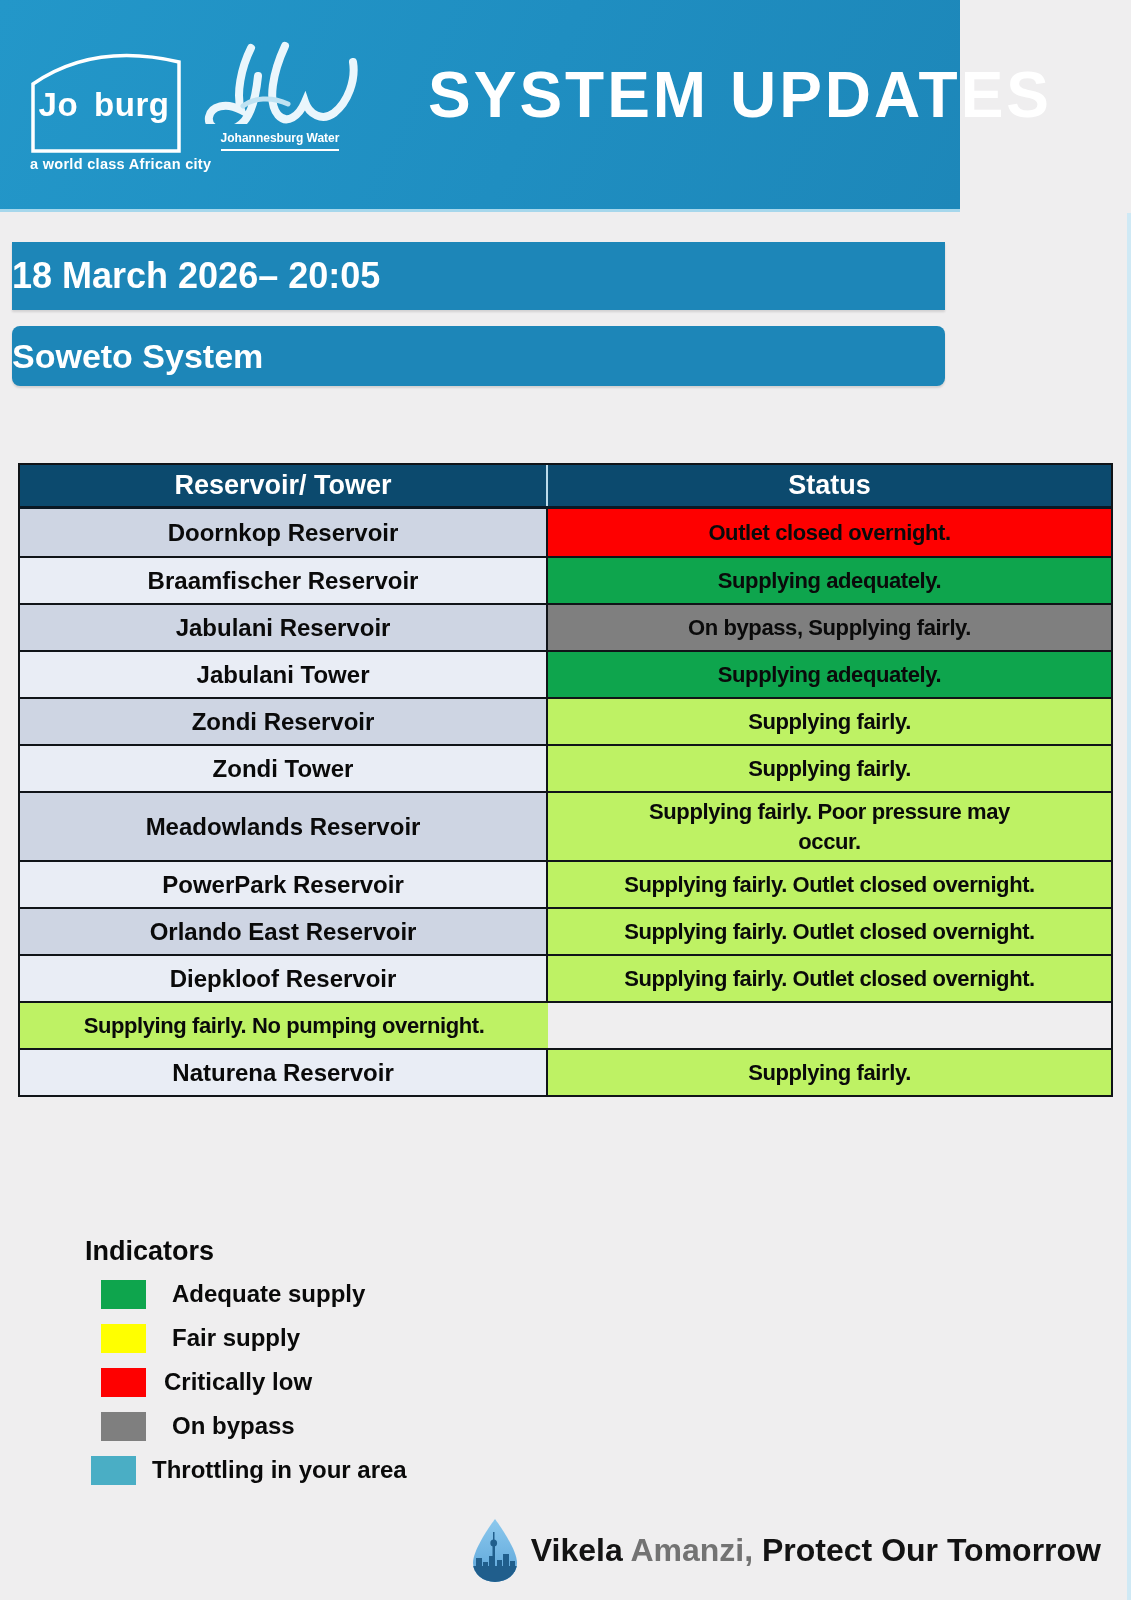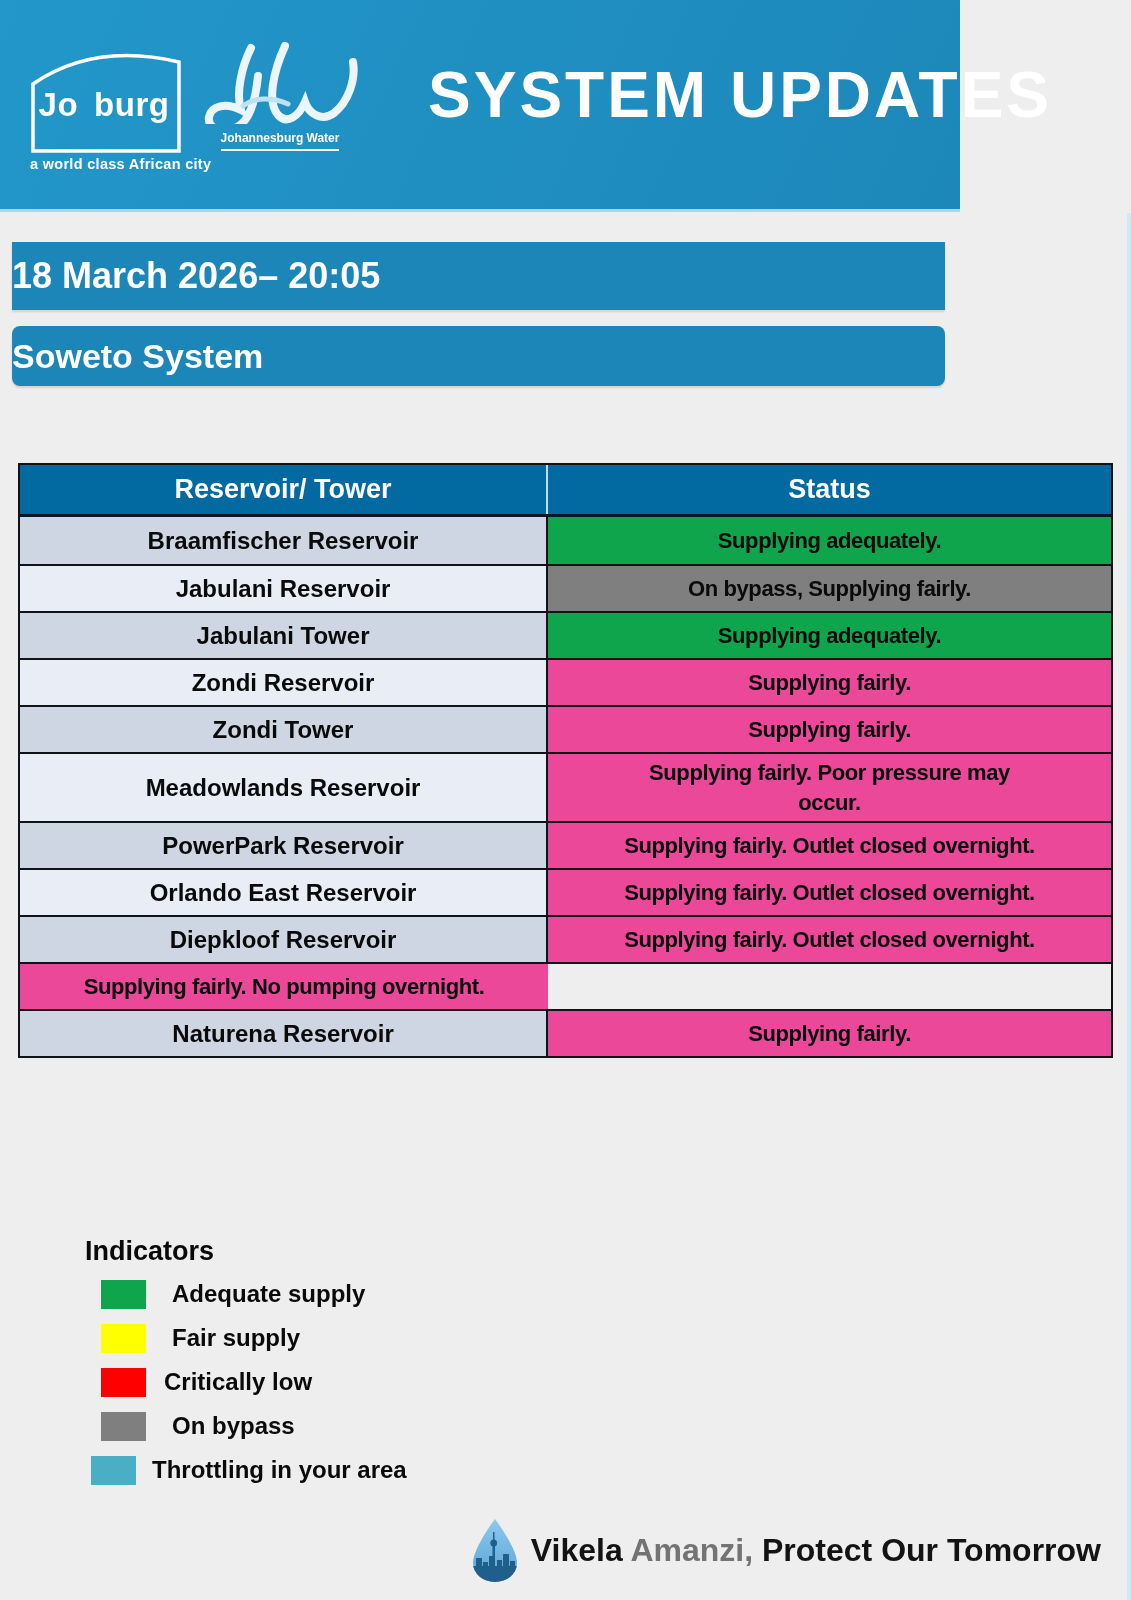--- a/index.html
+++ b/index.html
@@ -29,39 +29,39 @@
   
   .banner { position:absolute; left:12px; width:933px; background:#1d86b8; color:#fff;
             font-weight:bold; display:flex; align-items:center; 
             box-shadow:0 2px 2px rgba(0,0,0,0.12); }
   .banner-date { top:242px; height:68px; font-size:36px; }
   .banner-system { top:326px; height:60px; font-size:34px;border-radius:8px; }
 
   
   .sys-table { position:absolute; left:18px; top:463px; width:1095px;
                border:2px solid #101418; }
-  .t-head { display:grid; grid-template-columns:48.4% 51.6%; height:52px;
-            background:#0369a1; border-bottom:3px solid #0a1824; }
+  .t-head { display:grid; grid-template-columns:48.4% 51.6%; height:44px;
+            background:#0c4a6e; border-bottom:3px solid #0a1824; }
   .t-head .cell { display:flex; align-items:center; justify-content:center; color:#fff;
                   font-size:27px; font-weight:bold; }
   .t-head .cell:first-child { border-right:2px solid #bcdcec; }
   .t-row { display:grid; grid-template-columns:48.4% 51.6%; min-height:47px;
            border-top:2px solid #101418; }
   .t-row:first-child { border-top:none; }
   .name-cell { display:flex; align-items:center; justify-content:center; font-size:24px;
                font-weight:bold; color:#0a0a0a; border-right:2px solid #101418;
                text-align:center; padding:4px 8px; }
   .t-row:nth-child(odd) .name-cell { background:#ced5e3; }
   .t-row:nth-child(even) .name-cell { background:#e9edf5; }
   .status-cell { display:flex; align-items:center; justify-content:center; font-size:22px;
                  font-weight:bold; color:#0a0a0a; text-align:center; padding:4px 6px;
                  letter-spacing:-0.4px; white-space:pre-line; line-height:1.35; }
   .status-red    { background:#fe0000; }
   .status-green  { background:#0ea54d; }
-  .status-yellow { background:#ec4899; }
+  .status-yellow { background:#bef264; }
   .status-gray   { background:#7f7f7f; }
 
   
   .legend { position:absolute; left:85px; top:1236px; }
   .legend-title { font-size:27px; font-weight:bold; color:#0a0a0a; margin-bottom:12px; }
   .legend-item { display:flex; align-items:center; height:30px; margin-bottom:14px; }
   .legend-swatch { width:45px; height:29px; margin-left:16px; flex:0 0 auto; }
   .legend-label { font-size:24px; font-weight:bold; color:#0a0a0a; margin-left:26px; white-space:nowrap; }
 
   
@@ -111,20 +111,24 @@
 
   <div class="banner banner-date">18 March 2026– 20:05</div>
   <div class="banner banner-system">Soweto System</div>
 
   <div class="sys-table">
     <div class="t-head">
       <div class="cell">Reservoir/ Tower</div>
       <div class="cell">Status</div>
     </div>
     <div class="t-body">
+      <div class="t-row">
+        <div class="name-cell">Doornkop Reservoir</div>
+        <div class="status-cell status-red">Outlet closed overnight.</div>
+      </div>
       <div class="t-row">
         <div class="name-cell">Braamfischer Reservoir</div>
         <div class="status-cell status-green">Supplying adequately.</div>
       </div>
       <div class="t-row">
         <div class="name-cell">Jabulani Reservoir</div>
         <div class="status-cell status-gray">On bypass, Supplying fairly.</div>
       </div>
       <div class="t-row">
         <div class="name-cell">Jabulani Tower</div>

